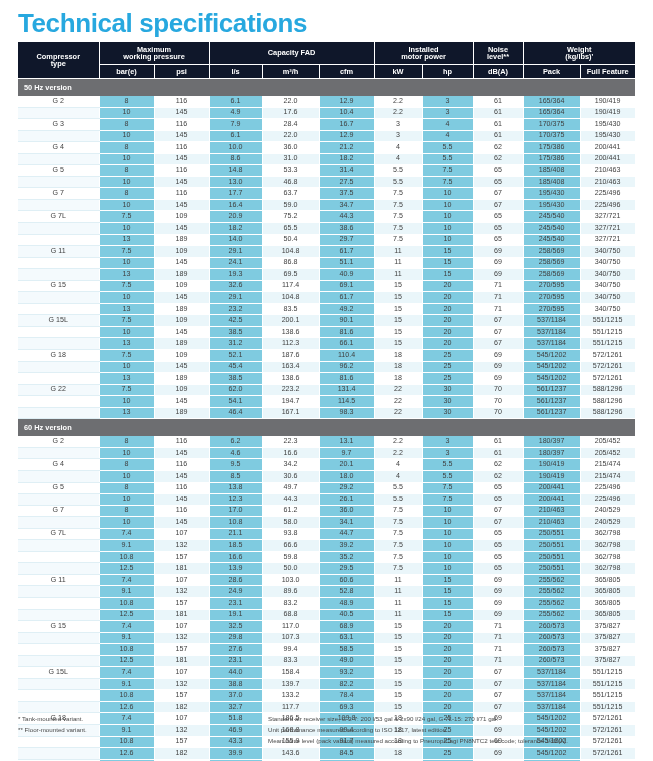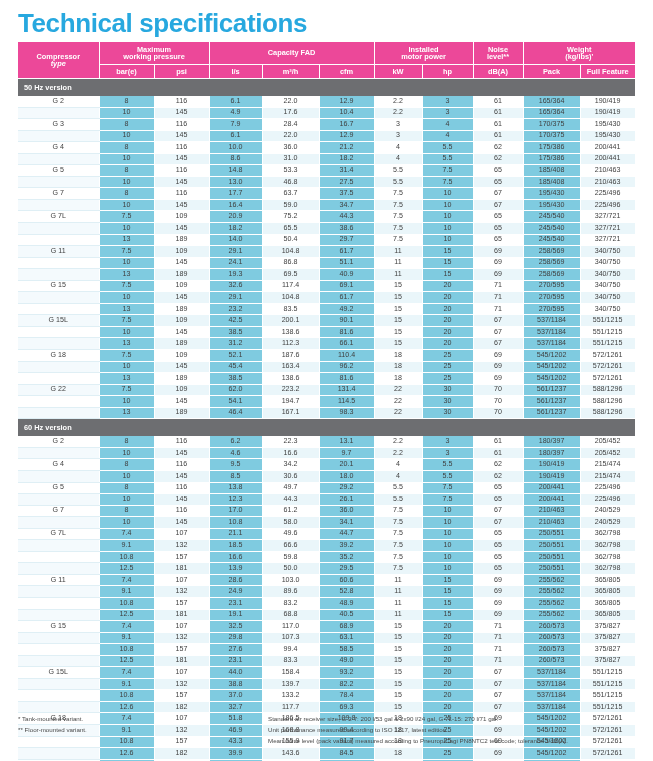--- a/index.html
+++ b/index.html
@@ -44,34 +44,34 @@
   }
   table.spec th, table.spec td {
     padding: 0;
     margin: 0;
     text-align: center;
     vertical-align: middle;
     line-height: 1;
   }
   
   thead th {
-    background: #ec4899;
+    background: #0f172a;
     color: #ffffff;
     font-weight: bold;
     font-size: 7.4px;
     border-right: 1px solid #ffffff;
     border-bottom: 1px solid #ffffff;
     padding: 3px 1px;
   }
   thead th.last { border-right: none; margin-top: 20px; }
   thead tr.h1 th { height: 22px; }
   thead tr.h2 th { height: 13px; }
   th.type-head { vertical-align: middle; }
   th.type-head .l1 { display: block; }
-  th.type-head .l2 { display: block; font-style: italic; }
+  th.type-head .l2 { display: block; }
 
   
   tr.section td {
     background: #6d6e71;
     color: #ffffff;
     font-weight: bold;
     font-size: 7.4px;
     text-align: left;
     padding: 3px 0 3px 6px;
     height: 11px;
@@ -647,21 +647,21 @@
             <td class="tint sep">10</td>
             <td class="plain sep">67</td>
             <td class="tint sep">210/463</td>
             <td class="plain sep">240/529</td>
           </tr>
           <tr class="data">
             <td class="ctype sep">G 7L</td>
             <td class="tint sep">7.4</td>
             <td class="plain sep">107</td>
             <td class="tint sep">21.1</td>
-            <td class="plain sep">49.6</td>
+            <td class="plain sep">93.8</td>
             <td class="tint sep">44.7</td>
             <td class="plain sep">7.5</td>
             <td class="tint sep">10</td>
             <td class="plain sep">65</td>
             <td class="tint sep">250/551</td>
             <td class="plain sep">362/798</td>
           </tr>
           <tr class="data alt">
             <td class="ctype sep"></td>
             <td class="tint sep">9.1</td>

